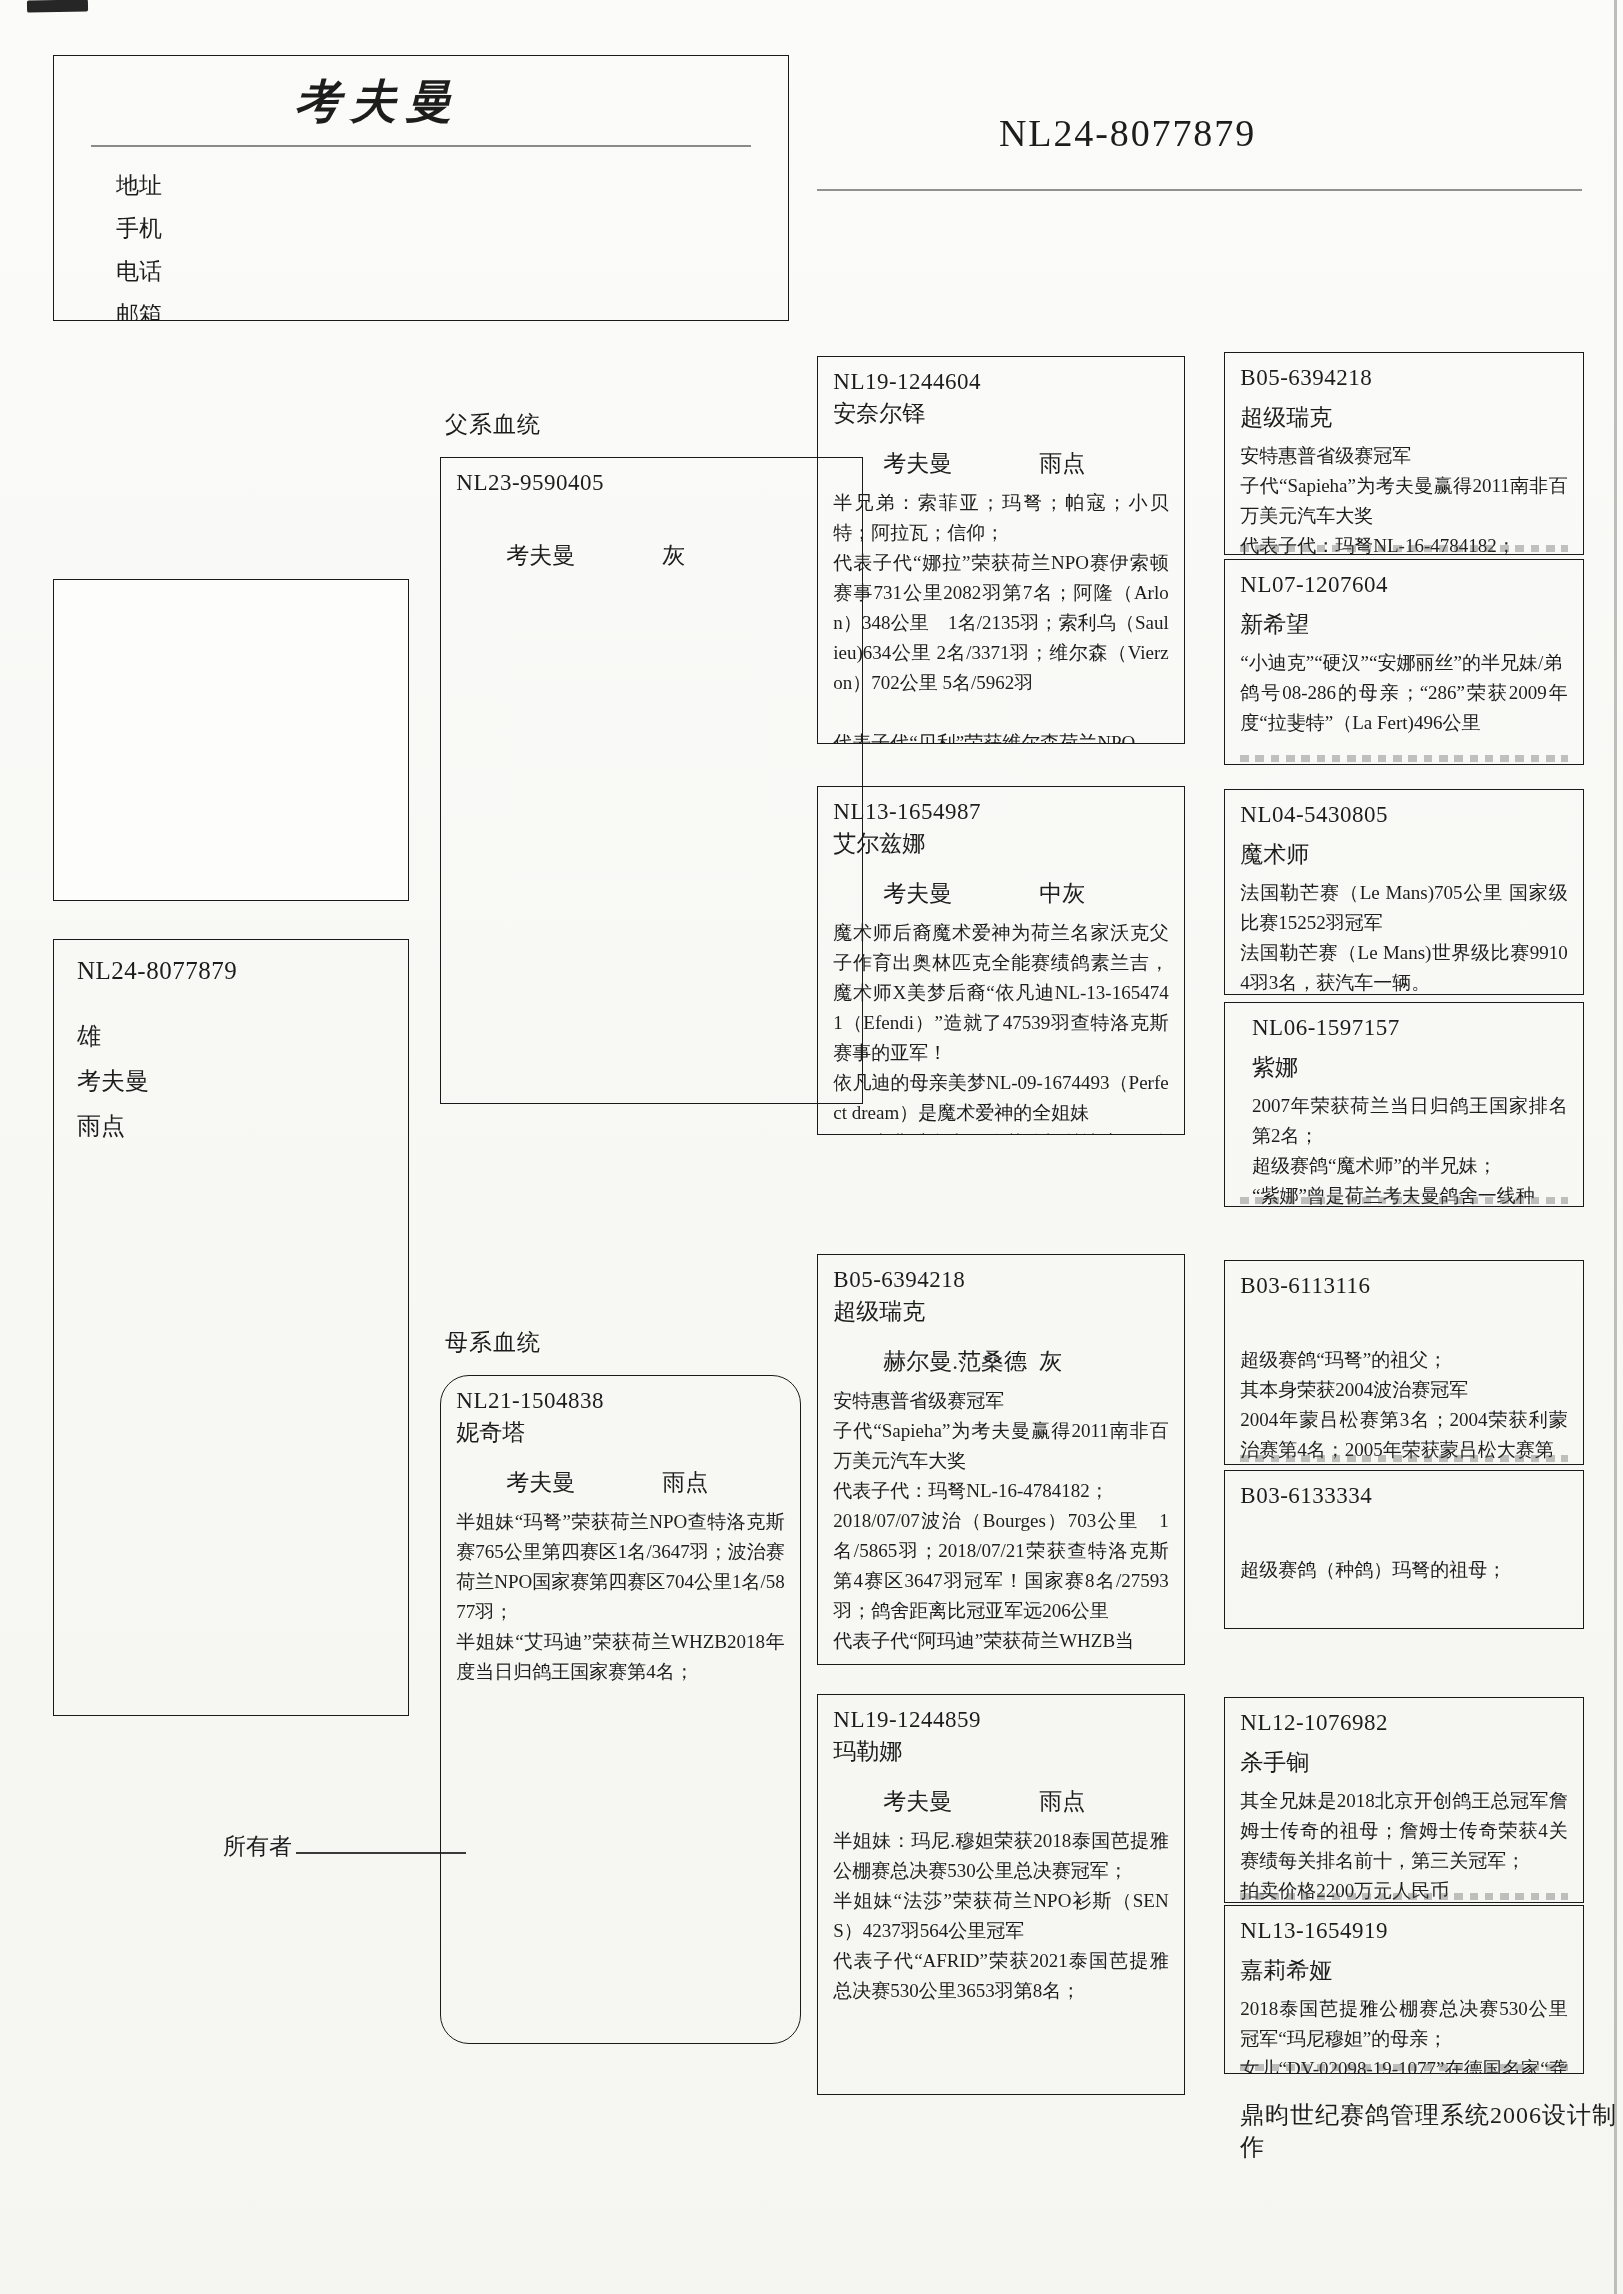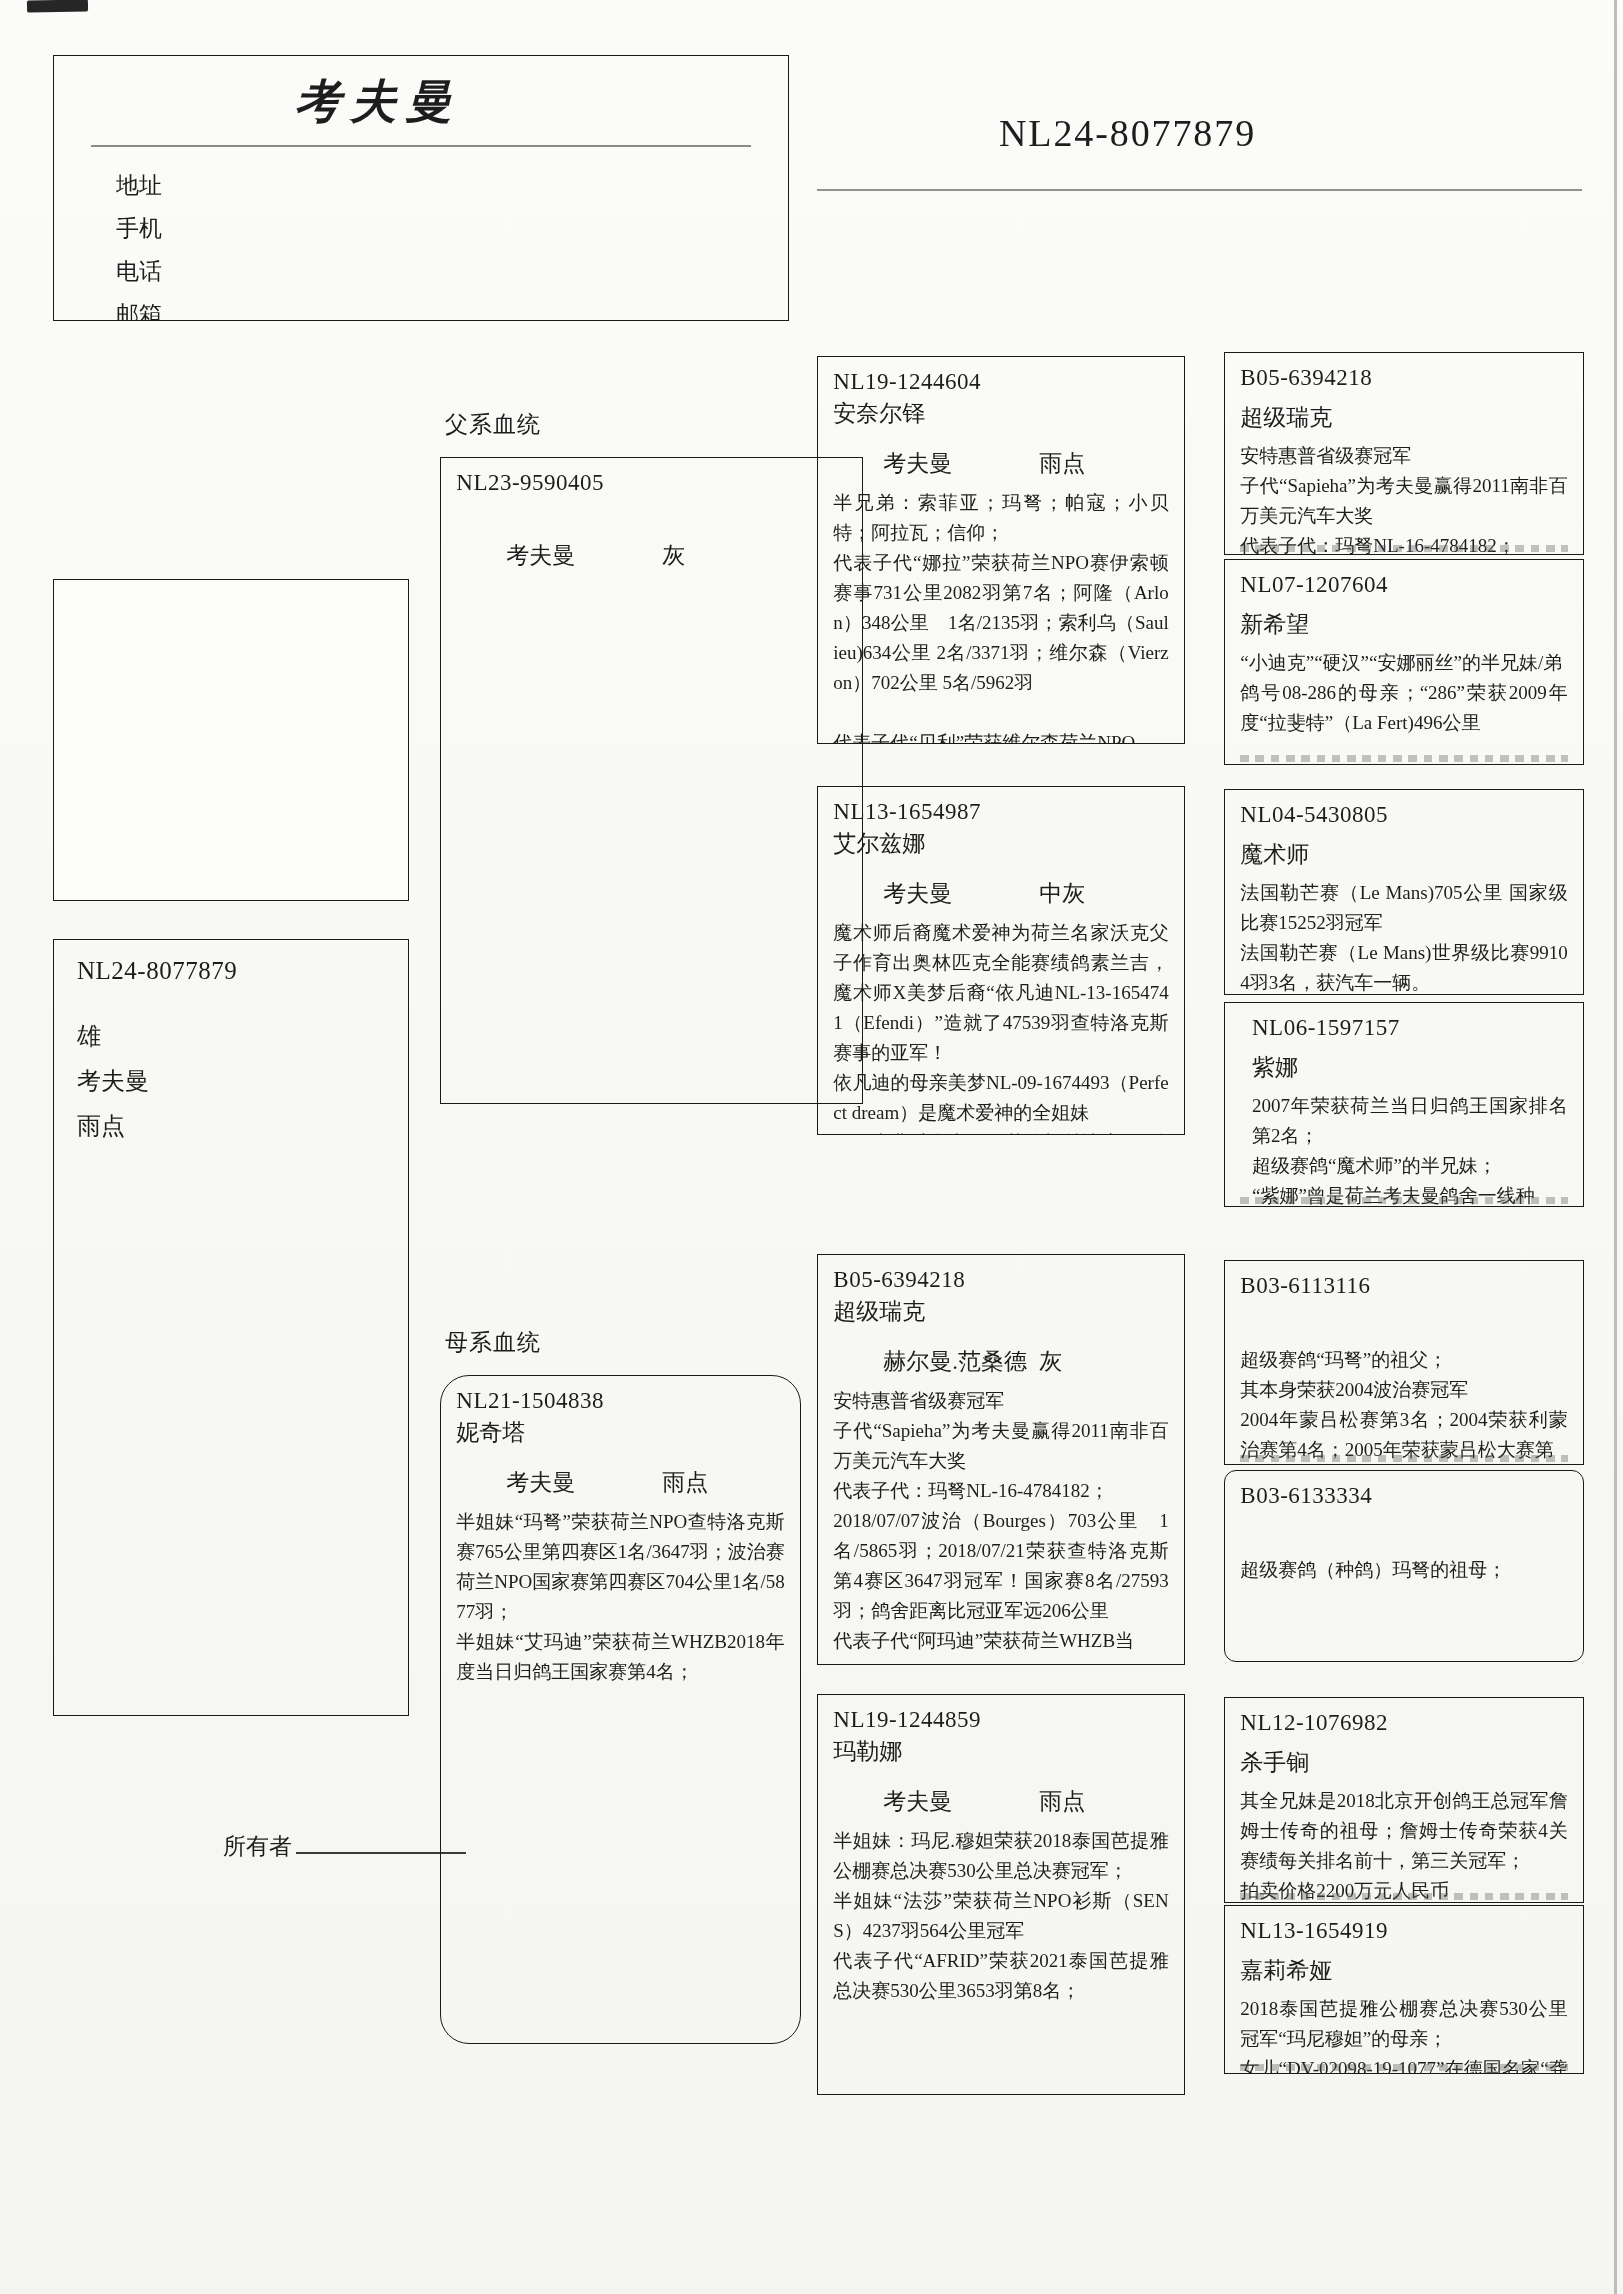--- a/index.html
+++ b/index.html
@@ -189,21 +189,21 @@
 
   <div class="box ggp" style="top:1260px;height:205px;">
     <div class="ring">B03-6113116</div>
     <div class="name"></div>
     <div class="notes">超级赛鸽“玛弩”的祖父；
 其本身荣获2004波治赛冠军
 2004年蒙吕松赛第3名；2004荣获利蒙治赛第4名；2005年荣获蒙吕松大赛第</div>
     <div class="cutline"></div>
   </div>
 
-  <div class="box ggp" style="top:1470px;height:192px;border-radius:12px;">
+  <div class="box ggp" style="top:1470px;height:159px;">
     <div class="ring">B03-6133334</div>
     <div class="name"></div>
     <div class="notes">超级赛鸽（种鸽）玛弩的祖母；</div>
   </div>
 
   <div class="box ggp" style="top:1697px;height:206px;">
     <div class="ring">NL12-1076982</div>
     <div class="name">杀手锏</div>
     <div class="notes">其全兄妹是2018北京开创鸽王总冠军詹姆士传奇的祖母；詹姆士传奇荣获4关赛绩每关排名前十，第三关冠军；
 拍卖价格2200万元人民币</div>
@@ -211,15 +211,16 @@
   </div>
 
   <div class="box ggp" style="top:1905px;height:169px;">
     <div class="ring">NL13-1654919</div>
     <div class="name">嘉莉希娅</div>
     <div class="notes">2018泰国芭提雅公棚赛总决赛530公里冠军“玛尼穆妲”的母亲；
 女儿“DV-02098-19-1077”在德国名家“龚特.布朗格”鸽舍作出子代在各</div>
     <div class="cutline"></div>
   </div>
 
+  <div class="footer">鼎昀世纪赛鸽管理系统2006设计制作</div>
 
 </div>
 
 
 </body></html>

